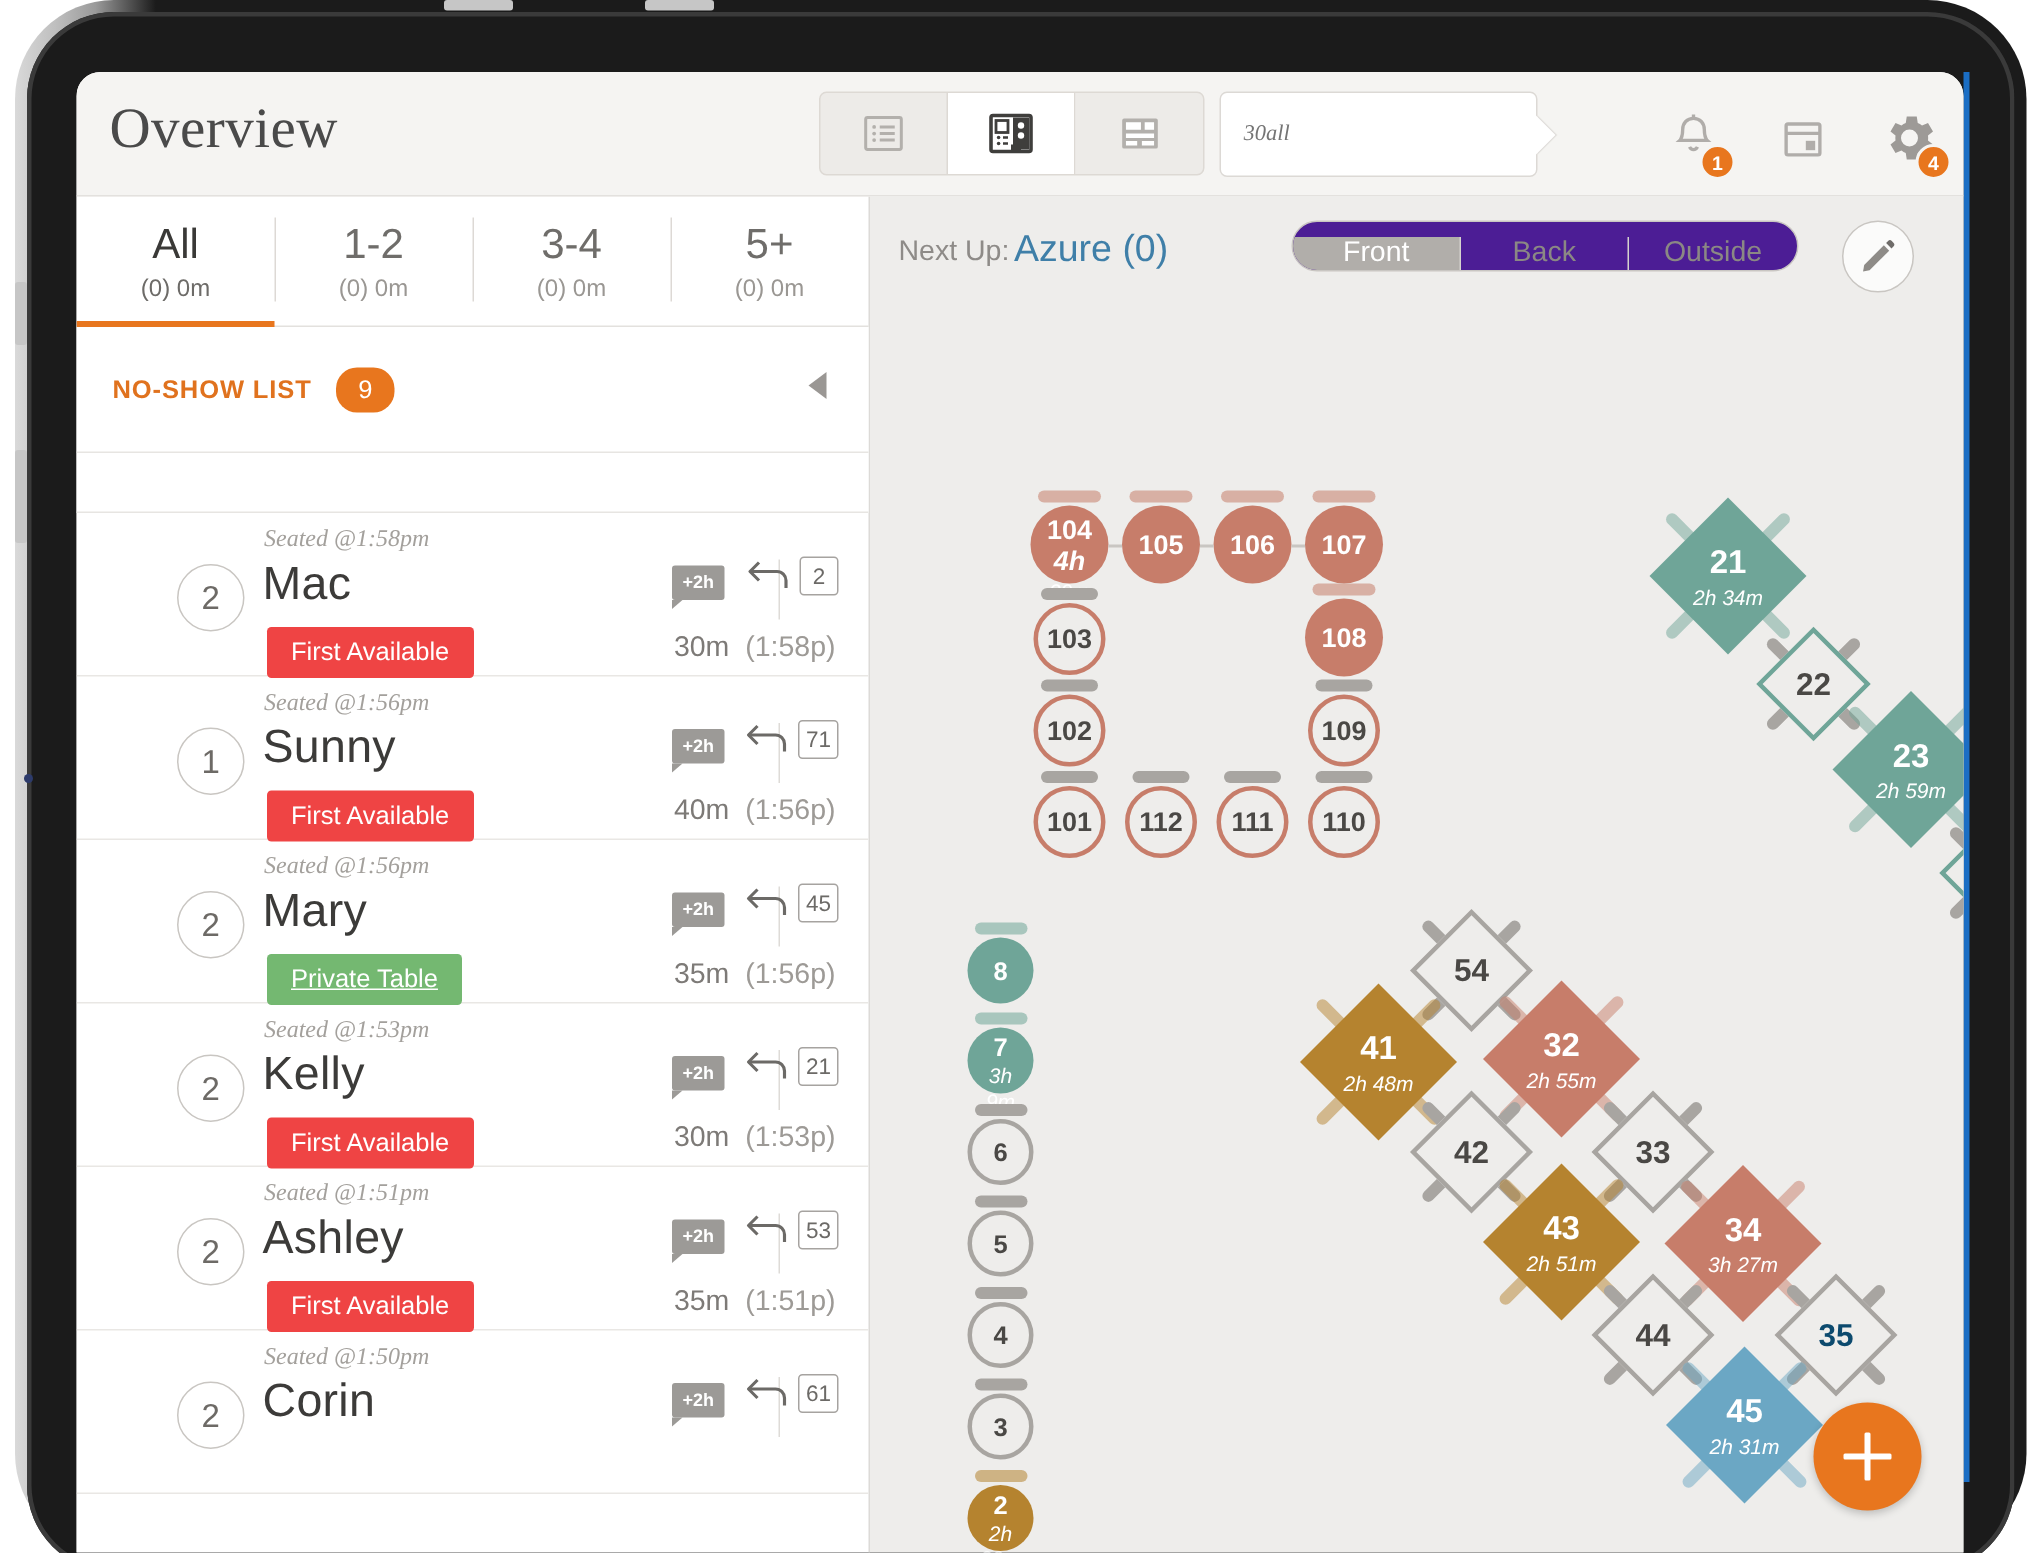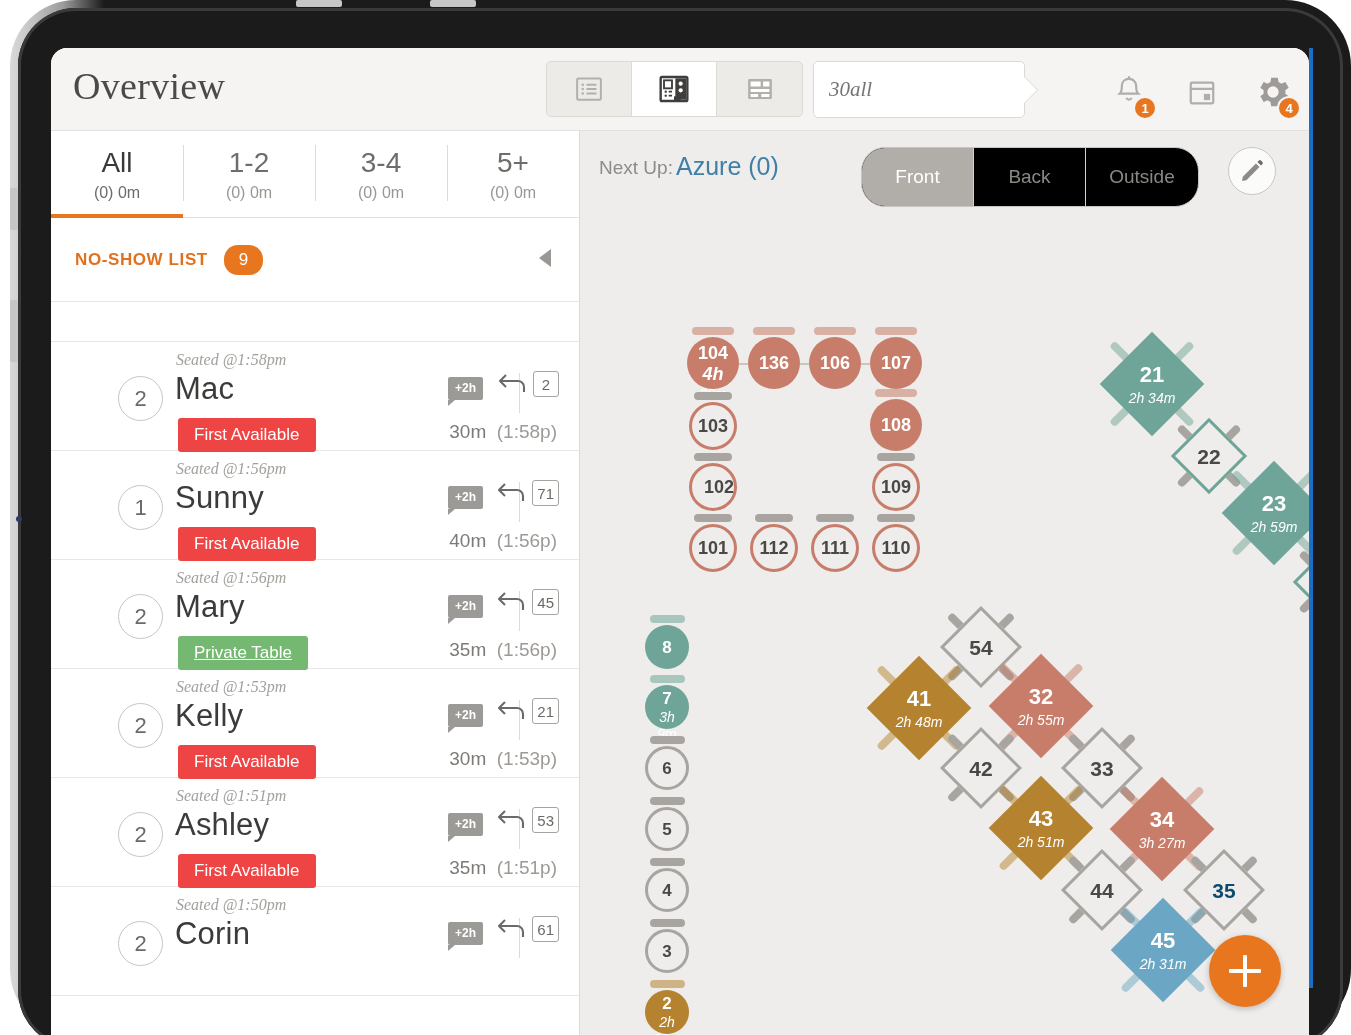--- a/index.html
+++ b/index.html
@@ -81,21 +81,21 @@
   #search-box {
     position: absolute; left: 762px; top: 13px;
     width: 212px; height: 57px;
     background: #ffffff;
     border: 1px solid #dcd9d5; border-radius: 5px;
     display: flex; align-items: center; padding-left: 15px;
   }
   #search-box input {
     border: none; outline: none; width: 100%;
     font-family: "Liberation Serif", serif;
-    font-style: italic; font-size: 21px; color: #9b9894;
+    font-style: italic; font-size: 15px; color: #9b9894;
     background: transparent;
   }
   #search-caret {
     position: absolute; left: 973px; top: 29px;
     width: 0; height: 0;
     border-top: 13px solid transparent;
     border-bottom: 13px solid transparent;
     border-left: 13px solid #ffffff;
     filter: drop-shadow(1px 0 0 #dcd9d5);
   }
@@ -238,23 +238,23 @@
   #nextup-label {
     position: absolute; left: 19px; top: 26px;
     font-size: 19px; color: #8e8b88;
   }
   #nextup-value {
     position: absolute; left: 96px; top: 21px;
     font-size: 25px; color: #3f7fa8;
   }
   #room-toggle {
     position: absolute; left: 281px; top: 16px;
-    display: flex; height: 60px;
+    display: flex; height: 34px;
     border: 1px solid #c9c6c2; border-radius: 24px;
-    overflow: hidden; background: #000000;
+    overflow: hidden; background: #4c1d95; align-items: flex-end;
   }
   .room-btn {
     width: 112px; display: flex; align-items: center; justify-content: center;
     font-size: 19px; color: #8b8884; cursor: pointer;
     border-right: 1px solid #d5d2ce;
   }
   .room-btn:last-child { border-right: none; }
   .room-btn.active { background: #b1aeaa; color: #fff; }
   #edit-pencil {
     position: absolute; left: 648px; top: 16px;
@@ -554,21 +554,21 @@
             <div class="chair-top" style="left: 5px; top: -10px; width: 42px; height: 8px; background: rgb(199, 125, 106); opacity: 0.55;"></div>
             <div class="round" style="width: 100%; height: 100%; background: rgb(199, 125, 106);">
               <div class="tnum" style="font-size: 18px; color: rgb(255, 255, 255);">104</div>
               <div class="ttime" style="font-size: 18px; color: rgb(255, 255, 255); margin-top: 3px; font-weight: bold;">4h</div>
             </div>
             <div class="ttime" style="position: absolute; left: 0px; width: 100%; text-align: center; top: 50px; font-size: 14px; color: rgb(255, 255, 255);">39m</div>
           </div>
           <div class="tbl" style="left: 168px; top: 129px; width: 52px; height: 52px;">
             <div class="chair-top" style="left: 5px; top: -10px; width: 42px; height: 8px; background: rgb(199, 125, 106); opacity: 0.55;"></div>
             <div class="round" style="width: 100%; height: 100%; background: rgb(199, 125, 106);">
-              <div class="tnum" style="font-size: 18px; color: rgb(255, 255, 255);">136</div>
+              <div class="tnum" style="font-size: 18px; color: rgb(255, 255, 255);">105</div>
             </div>
           </div>
           <div class="tbl" style="left: 229px; top: 129px; width: 52px; height: 52px;">
             <div class="chair-top" style="left: 5px; top: -10px; width: 42px; height: 8px; background: rgb(199, 125, 106); opacity: 0.55;"></div>
             <div class="round" style="width: 100%; height: 100%; background: rgb(199, 125, 106);">
               <div class="tnum" style="font-size: 18px; color: rgb(255, 255, 255);">106</div>
             </div>
           </div>
           <div class="tbl" style="left: 290px; top: 129px; width: 52px; height: 52px;">
             <div class="chair-top" style="left: 5px; top: -10px; width: 42px; height: 8px; background: rgb(199, 125, 106); opacity: 0.55;"></div>
@@ -583,21 +583,21 @@
             </div>
           </div>
           <div class="tbl" style="left: 290px; top: 191px; width: 52px; height: 52px;">
             <div class="chair-top" style="left: 5px; top: -10px; width: 42px; height: 8px; background: rgb(199, 125, 106); opacity: 0.55;"></div>
             <div class="round" style="width: 100%; height: 100%; background: rgb(199, 125, 106);">
               <div class="tnum" style="font-size: 18px; color: rgb(255, 255, 255);">108</div>
             </div>
           </div>
           <div class="tbl" style="left: 109px; top: 255px; width: 48px; height: 48px;">
             <div class="chair-top" style="left: 5px; top: -10px; width: 38px; height: 8px; background: rgb(168, 165, 161); opacity: 1;"></div>
-            <div class="round outline" style="width: 100%; height: 100%; border-color: rgb(199, 125, 106); align-items: flex-end;">
+            <div class="round outline" style="width: 100%; height: 100%; border-color: rgb(199, 125, 106);">
               <div class="tnum" style="font-size: 18px; color: rgb(74, 72, 69);">102</div>
             </div>
           </div>
           <div class="tbl" style="left: 292px; top: 255px; width: 48px; height: 48px;">
             <div class="chair-top" style="left: 5px; top: -10px; width: 38px; height: 8px; background: rgb(168, 165, 161); opacity: 1;"></div>
             <div class="round outline" style="width: 100%; height: 100%; border-color: rgb(199, 125, 106);">
               <div class="tnum" style="font-size: 18px; color: rgb(74, 72, 69);">109</div>
             </div>
           </div>
           <div class="tbl" style="left: 109px; top: 316px; width: 48px; height: 48px;">

